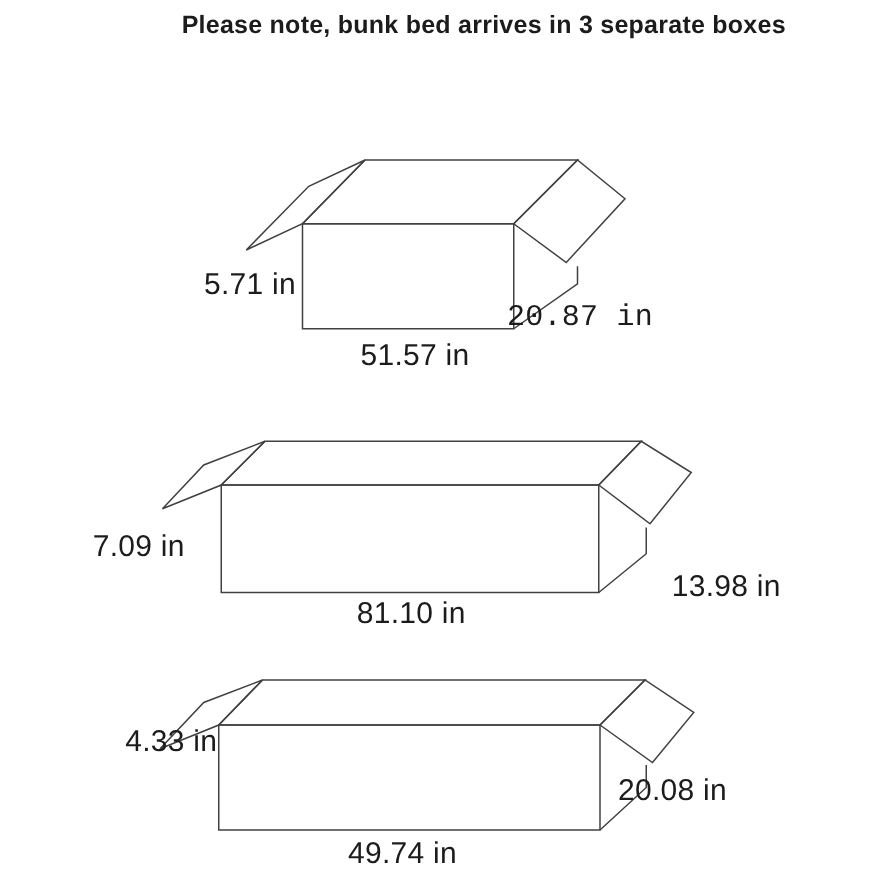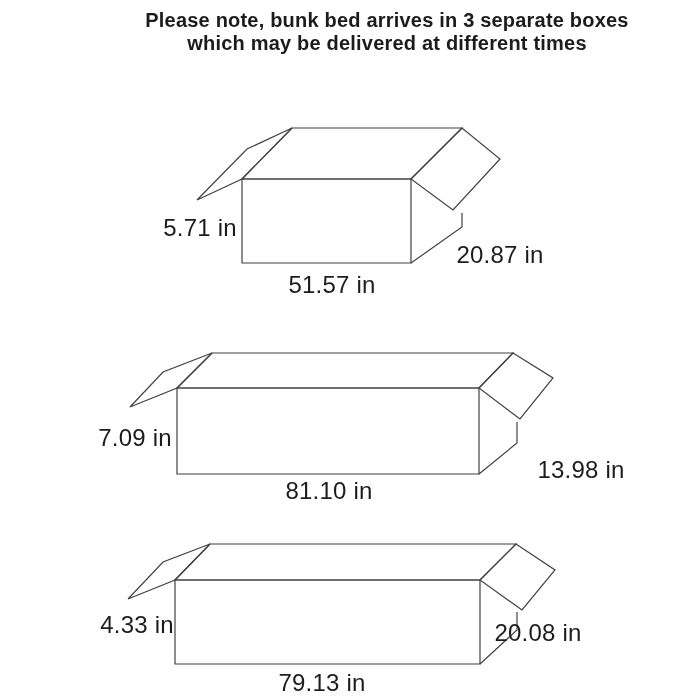--- a/index.html
+++ b/index.html
@@ -52,21 +52,20 @@
     white-space:nowrap;
   }
 </style>
 </head>
 <body>
 
 <div class="canvas">
 
   <div class="title">
     <div>Please note, bunk bed arrives in 3 separate boxes</div>
-    <div>which may be delivered at different times</div>
   </div>
 
   <svg class="diagram-svg" width="700" height="700" viewBox="0 0 700 700">
 
     <g>
       <polygon points="242,179 411,179 462,128 292,128"></polygon>
       <polygon points="242,179 292,128 247,149 197,200"></polygon>
       <polygon points="411,179 462,128 500,159 453,210"></polygon>
       <polygon points="242,179 411,179 411,263 242,263"></polygon>
       <polyline points="411,263 462,227 462,213"></polyline>
@@ -84,23 +83,23 @@
       <polygon points="175,580 480,580 516,544 210,544"></polygon>
       <polygon points="175,580 210,544 163,562 128,599"></polygon>
       <polygon points="480,580 516,544 555,570 522,610"></polygon>
       <polygon points="175,580 480,580 480,664 175,664"></polygon>
       <polyline points="480,664 517,630 517,612"></polyline>
     </g>
   </svg>
 
   <div class="dim-label" style="left:200px; top:214px;">5.71 in</div>
   <div class="dim-label" style="left:332px; top:271px;">51.57 in</div>
-  <div class="dim-label" style="left:500px; top:241px;">20.87 in</div>
+  <div class="dim-label" style="left:464px; top:241px;font-family:Liberation Mono, monospace;">20.87 in</div>
 
-  <div class="dim-label" style="left:135px; top:424px;">7.09 in</div>
+  <div class="dim-label" style="left:111px; top:424px;">7.09 in</div>
   <div class="dim-label" style="left:329px; top:477px;text-align:right;">81.10 in</div>
   <div class="dim-label" style="left:536px; top:456px;margin-left:45px;">13.98 in</div>
 
-  <div class="dim-label" style="left:137px; top:611px;">4.33 in</div>
-  <div class="dim-label" style="left:322px; top:669px;">79.13 in</div>
+  <div class="dim-label" style="left:137px; top:580px;">4.33 in</div>
+  <div class="dim-label" style="left:322px; top:669px;">49.74 in</div>
   <div class="dim-label" style="left:538px; top:619px;">20.08 in</div>
 
 </div>
 
 </body></html>

